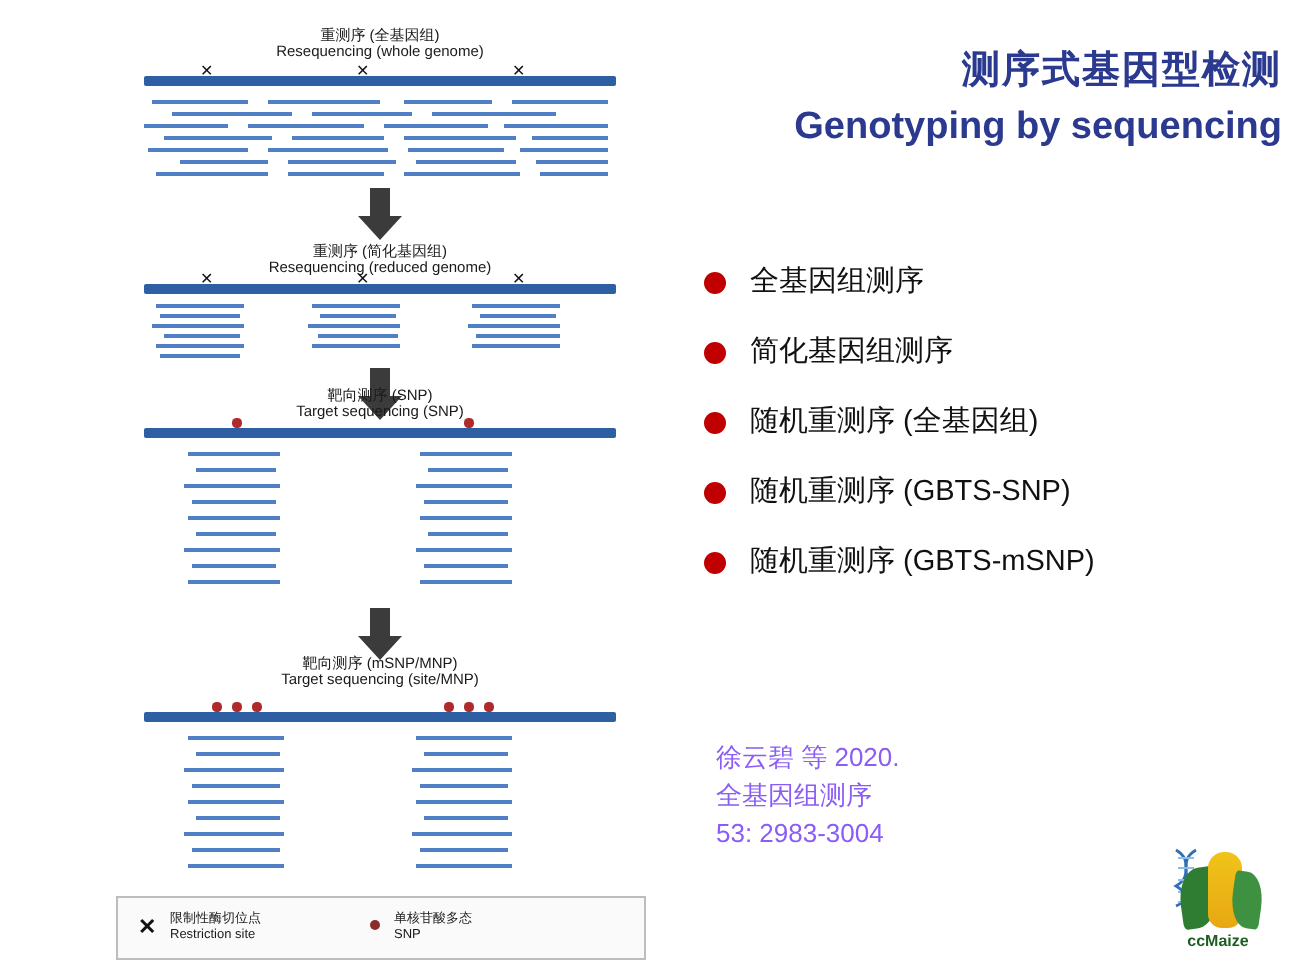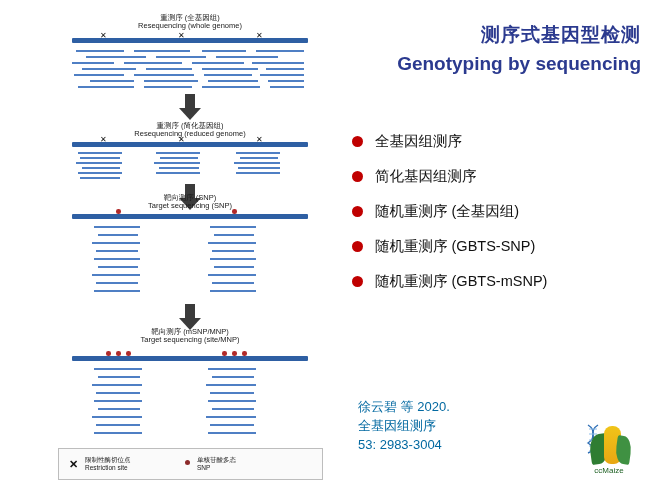--- a/index.html
+++ b/index.html
@@ -170,24 +170,24 @@
   }
   .bullet-text {
     font-size: 14.5px;
     color: #111111;
     line-height: 1.1;
   }
 
   .citation {
     position: absolute;
     left: 358px;
-    top: 398px;
+    top: 370px;
     width: 250px;
     font-size: 13px;
-    color: #0369a1;
+    color: #8b5cf6;
     line-height: 1.45;
   }
 
   
   .logo {
     position: absolute;
     left: 578px;
     top: 424px;
     width: 62px;
     height: 56px;
@@ -229,21 +229,21 @@
     height: 30px;
   }
   .logo-text {
     position: absolute;
     left: 0;
     top: 42px;
     width: 62px;
     text-align: center;
     font-size: 8px;
     color: #1b5e20;
-    font-weight: normal;
+    font-weight: bold;
   }
 </style>
 </head>
 <body>
 
 <div class="slide">
 
   <div class="diagram">
 
     <div class="stage" style="top:6px;">

